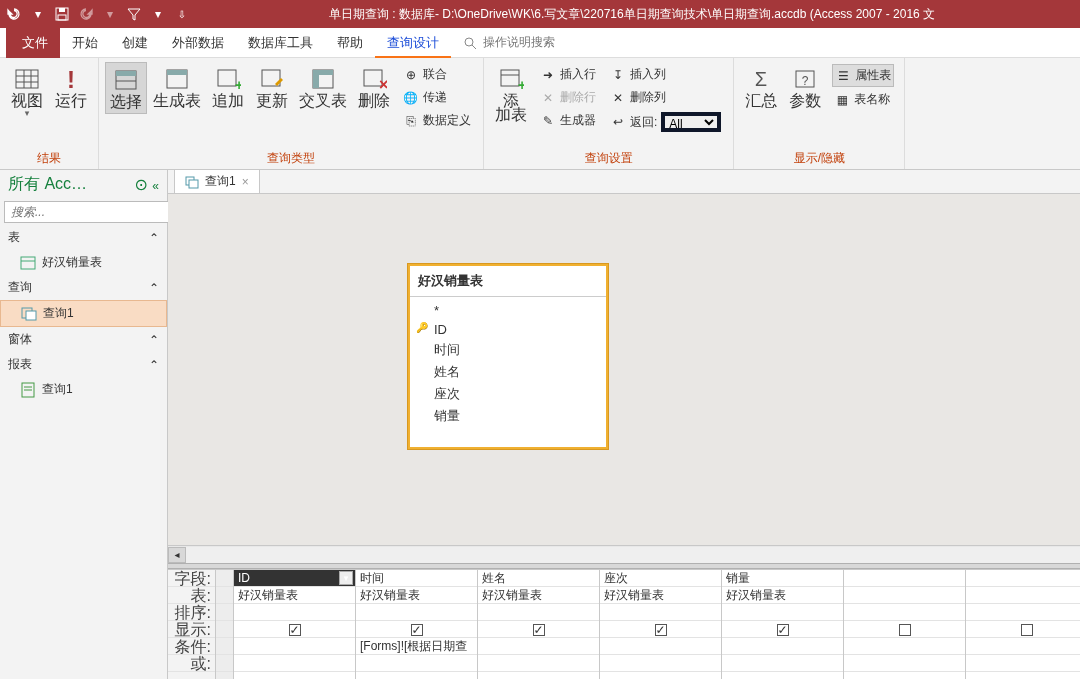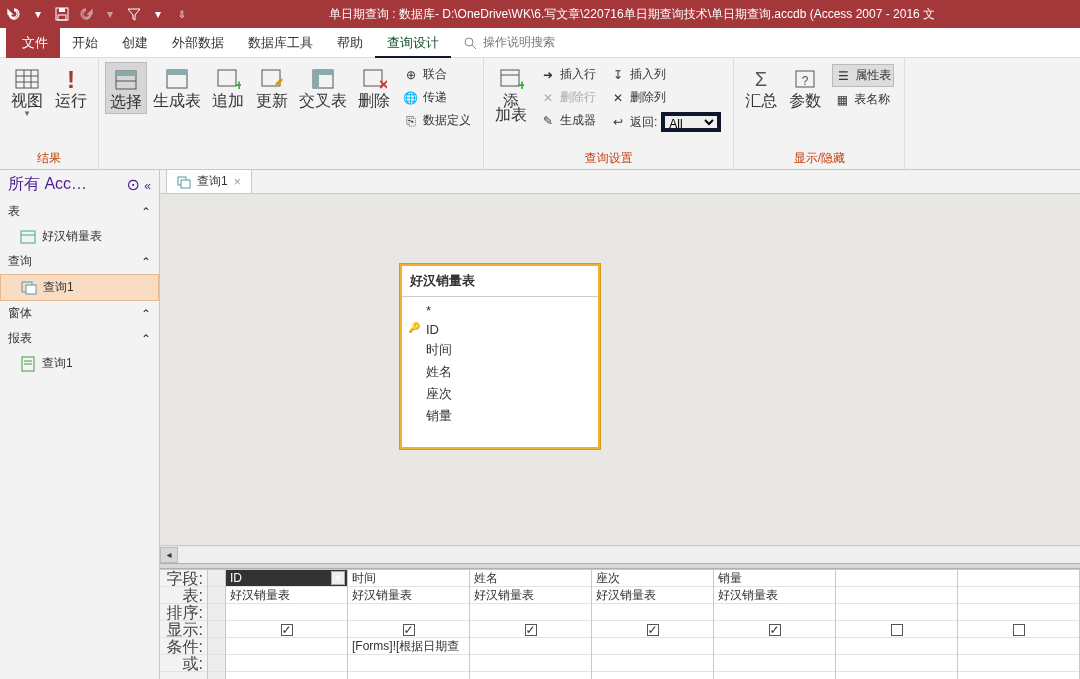--- a/index.html
+++ b/index.html
@@ -6,42 +6,42 @@
     body { width: 1080px; height: 679px; overflow: hidden; background: #fff; font-size: 12px; color: #333; }
 
     .titlebar { background: #A4373A; height: 28px; display: flex; align-items: center; padding: 0 6px; color: #fff; }
     .tb-left { display: flex; align-items: center; gap: 8px; }
     .tb-icon { width: 16px; height: 16px; display: inline-flex; align-items: center; justify-content: center; }
     .tb-center { flex: 1; text-align: center; font-size: 12px; white-space: nowrap; overflow: hidden; }
 
     .menubar { background: #fff; height: 30px; display: flex; align-items: center; padding: 0 6px; border-bottom: 1px solid #ddd; }
     .menu-item { padding: 6px 12px; font-size: 13px; cursor: pointer; }
     .menu-item.file { background: #A4373A; color: #fff; padding-left: 16px; }
-    .menu-item.active { color: #14532d; border-bottom: 2px solid #0f172a; padding-bottom: 4px; }
+    .menu-item.active { color: #1d4ed8; border-bottom: 2px solid #f97316; padding-bottom: 4px; }
     .menu-search { margin-left: 12px; color: #777; display: flex; align-items: center; gap: 6px; }
 
     .ribbon { background: #f3f3f3; height: 112px; display: flex; border-bottom: 1px solid #c8c8c8; }
     .rgroup { border-right: 1px solid #dcdcdc; padding: 4px 6px 2px 6px; display: flex; flex-direction: column; justify-content: space-between; }
     .rgroup-row { display: flex; align-items: flex-start; gap: 2px; }
     .rbtn { display: flex; flex-direction: column; align-items: center; justify-content: flex-start; min-width: 42px; padding: 4px 4px; cursor: pointer; }
     .rbtn.selected { background: #d6d6d6; border: 1px solid #bbb; }
     .rbtn .ic { width: 26px; height: 26px; display: flex; align-items: center; justify-content: center; margin-bottom: 2px; }
     .rbtn .lbl { font-size: 16px; text-align: center; line-height: 14px; }
     .rgroup-label { text-align: center; font-size: 12px; color: #c2410c; padding-top: 2px; }
     .rsmall { display: flex; flex-direction: column; gap: 2px; padding: 2px 4px; }
     .rsmall .sitem { display: flex; align-items: center; gap: 4px; font-size: 12px; padding: 2px 2px; cursor: pointer; }
     .rsmall .sitem.disabled { color: #aaa; }
     .rsmall .sic { width: 16px; height: 16px; display:inline-flex; align-items:center; justify-content:center; }
     .return-row { display:flex; align-items:center; gap:4px; padding:2px; }
     .return-row select { font-size:12px; width:60px; height:20px; border:4px solid #0f172a; }
 
     .main { display: flex; height: calc(679px - 28px - 30px - 112px); }
 
     .nav { width: 168px; background: #f3f3f3; border-right: 1px solid #c8c8c8; display: flex; flex-direction: column; }
-    .nav-title { padding: 4px 8px; display: flex; align-items: center; justify-content: space-between; color: #4c1d95; font-size: 16px; }
+    .nav-title { padding: 4px 8px; display: flex; align-items: center; justify-content: space-between; color: #15803d; font-size: 16px; }
     .nav-title .chev { font-size: 12px; }
     .nav-search { margin: 2px 4px; display: flex; }
     .nav-search input { flex:1; height: 22px; border: 1px solid #bbb; padding: 0 6px; font-size: 12px; font-style: italic; color: #888; background:#fff; }
     .nav-search .sbtn { width: 24px; height: 22px; border: 1px solid #bbb; border-left:none; background:#eee; display:flex;align-items:center;justify-content:center; }
     .nav-section { padding: 4px 8px; font-size: 12px; color: #333; display:flex; justify-content:space-between; align-items:center; cursor:pointer; }
     .nav-item { padding: 4px 8px 4px 20px; display:flex; align-items:center; gap:6px; font-size:12px; cursor:pointer; }
     .nav-item.selected { background: #f9dcc4; border:1px solid #e8b890; }
     .nav-item .nic { width:16px; height:16px; display:inline-flex; }
 
     .workspace { flex:1; display:flex; flex-direction:column; background:#e9e7e4; position:relative; }
@@ -226,20 +226,21 @@
         <div class="sitem">
             <span class="sic">🌐</span>
             <span>传递</span>
           </div>
         <div class="sitem">
             <span class="sic">⎘</span>
             <span>数据定义</span>
           </div>
       </div>
     </div>
+    <div class="rgroup-label">查询类型</div>
   </div>
 
   <div class="rgroup">
     <div class="rgroup-row">
       <div class="rbtn">
         <span class="ic">
             <svg width="26" height="26">
               <rect x="3" y="4" width="18" height="16" fill="none" stroke="#555"></rect>
               <line x1="3" y1="9" x2="21" y2="9" stroke="#555"></line>
               <text x="20" y="24" font-size="14" fill="#3a3" font-weight="bold">+</text>
@@ -314,20 +315,29 @@
     <div class="rgroup-label">显示/隐藏</div>
   </div>
 </div>
 
 <div class="main">
 
   <div class="nav">
     <div class="nav-title">
       <span>所有 Acc…</span>
       <span><span>⊙</span> <span class="chev">«</span></span>
+    </div>
+    <div class="nav-search">
+      <input placeholder="搜索..." style="">
+      <div class="sbtn">
+          <svg width="12" height="12" viewBox="0 0 14 14">
+            <circle cx="6" cy="6" r="4" fill="none" stroke="#888"></circle>
+            <line x1="9" y1="9" x2="13" y2="13" stroke="#888"></line>
+          </svg>
+        </div>
     </div>
     <div class="nav-section">
         <span>表</span>
         <span>⌃</span>
       </div>
     <div class="nav-item">
         <span class="nic">
           <svg width="16" height="16">
             <rect x="1" y="2" width="14" height="12" fill="none" stroke="#4a7"></rect>
             <line x1="1" y1="6" x2="15" y2="6" stroke="#4a7"></line>

